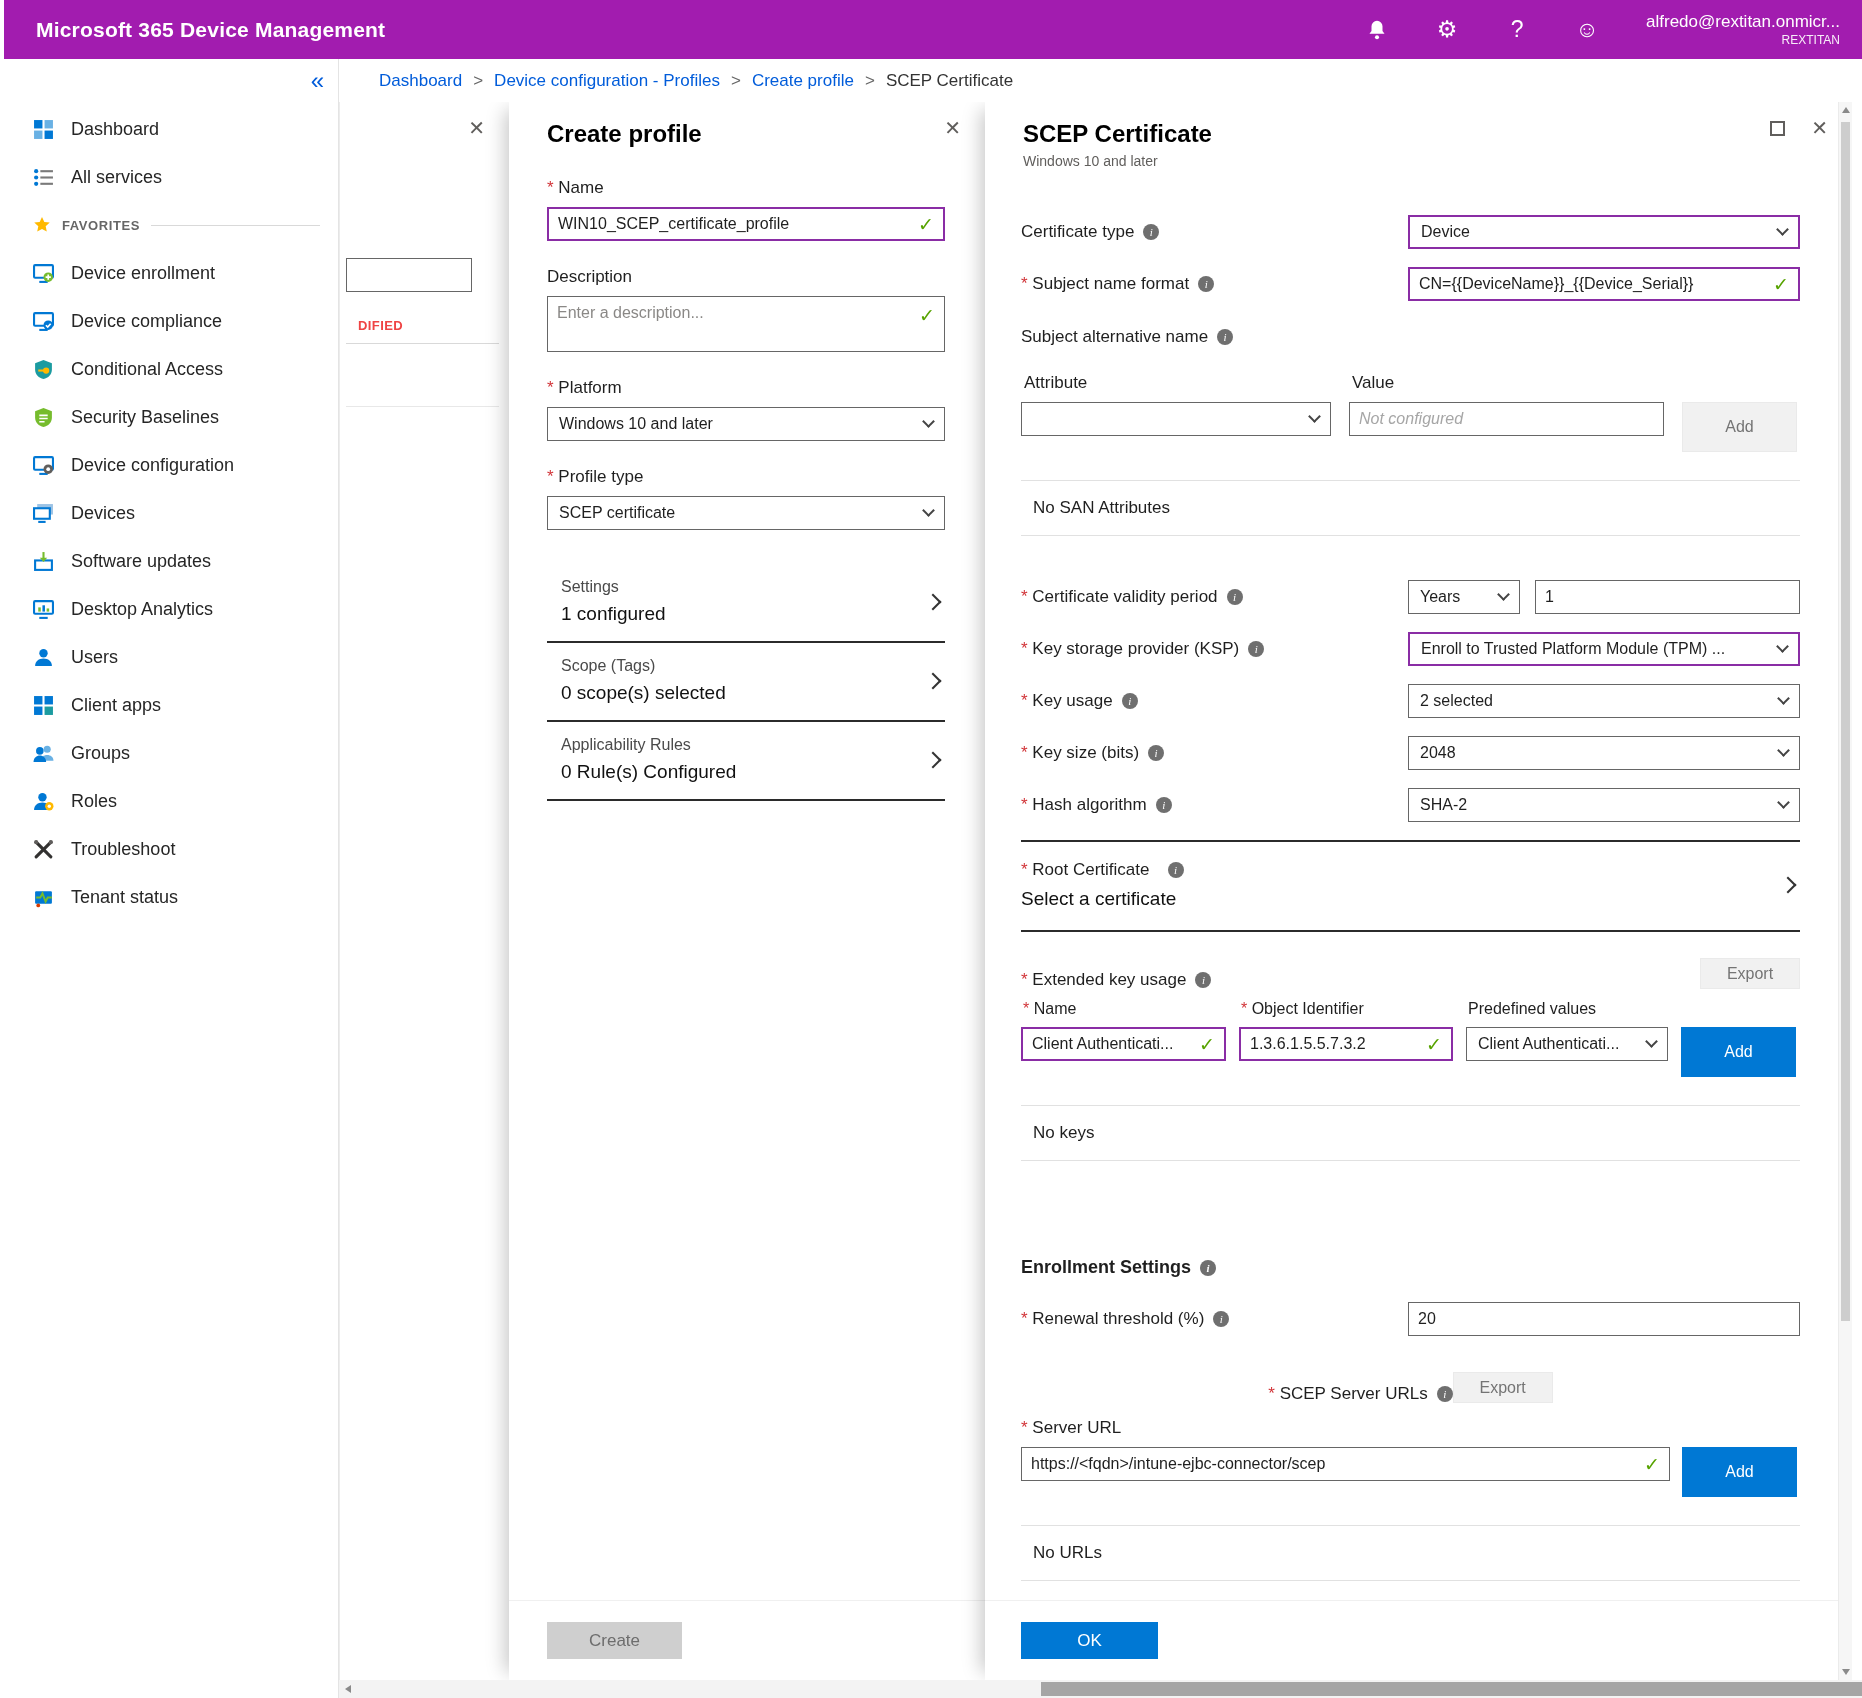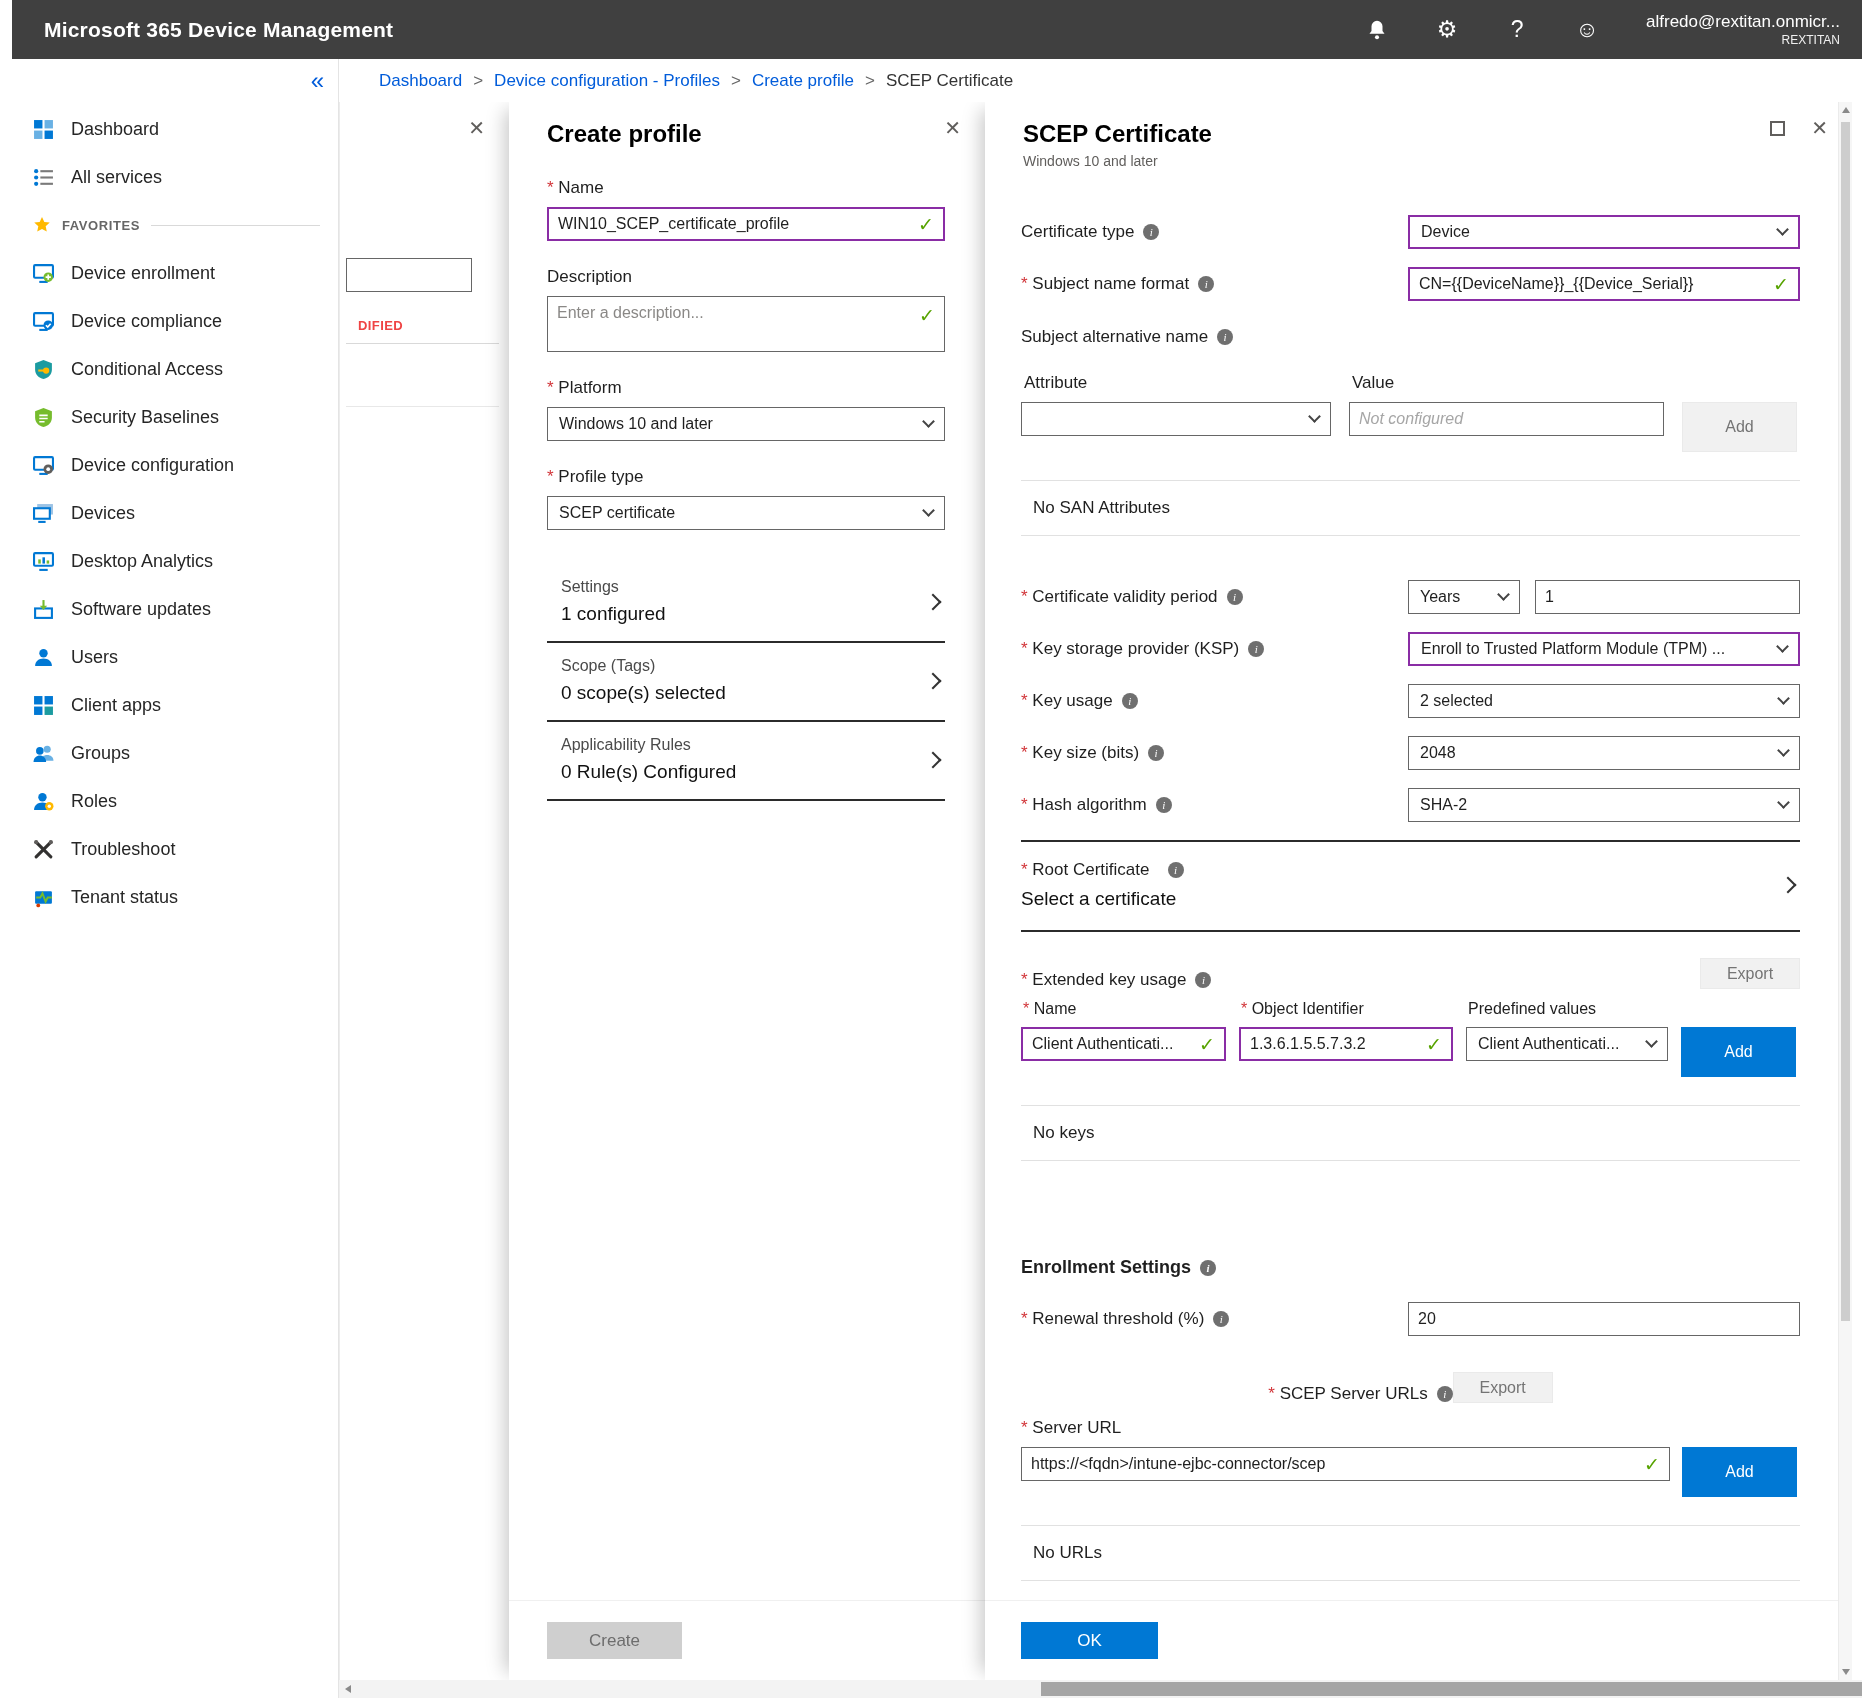--- a/index.html
+++ b/index.html
@@ -1,21 +1,21 @@
 <!DOCTYPE html>
 <html><head>
 <meta charset="utf-8">
 <style>
   *{margin:0;padding:0;box-sizing:border-box}
   html,body{background:#fff}
   body{font-family:"Liberation Sans","DejaVu Sans",sans-serif;color:#1f1f1f}
   .screen{position:relative;width:1862px;height:1698px;background:#fff;overflow:hidden}
 
   
-  .topbar{position:absolute;top:0;left:12px;right:0;height:59px;background:#404040;color:#fff;
+  .topbar{position:absolute;top:0;left:4px;right:0;height:59px;background:#a21caf;color:#fff;
     display:flex;align-items:center;justify-content:space-between;padding:0 22px 0 32px;z-index:60}
   .topbar-title{font-size:21px;font-weight:bold;letter-spacing:.2px;cursor:pointer}
   .topbar-right{display:flex;align-items:center;gap:40px}
   .tb-icon{width:30px;height:30px;display:flex;align-items:center;justify-content:center;
     font-size:23px;color:#fff;cursor:pointer}
   .user{text-align:right;line-height:1.3;cursor:pointer;margin-left:4px}
   .user-email{font-size:17px}
   .user-tenant{font-size:12px;opacity:.92}
 
   
@@ -260,35 +260,35 @@
       <li class="nav-item">
         <svg class="nicon" viewBox="0 0 20 20">
             <rect x="4" y="1" width="15" height="10" fill="#9cc3e5"></rect>
             <rect x="1" y="5" width="15" height="10" fill="#fff" stroke="#0078d4" stroke-width="2"></rect>
             <rect x="5" y="17" width="7" height="2" fill="#0078d4"></rect>
           </svg>
         <span>Devices</span>
       </li>
       <li class="nav-item">
         <svg class="nicon" viewBox="0 0 20 20">
+            <rect x="2" y="9" width="16" height="9" fill="none" stroke="#0078d4" stroke-width="2"></rect>
+            <path d="M10 1v8" stroke="#76bc2d" stroke-width="2"></path>
+            <path d="M6.5 6.5L10 10.5l3.5-4z" fill="#76bc2d"></path>
+          </svg>
+        <span>Software updates</span>
+      </li>
+      <li class="nav-item">
+        <svg class="nicon" viewBox="0 0 20 20">
             <rect x="1" y="2" width="18" height="12" rx="1" fill="none" stroke="#0078d4" stroke-width="2"></rect>
             <rect x="6" y="17" width="8" height="2" fill="#0078d4"></rect>
             <rect x="5" y="8" width="2.4" height="4" fill="#76bc2d"></rect>
             <rect x="9" y="6" width="2.4" height="6" fill="#0078d4"></rect>
             <rect x="13" y="9" width="2.4" height="3" fill="#76bc2d"></rect>
           </svg>
         <span>Desktop Analytics</span>
-      </li>
-      <li class="nav-item">
-        <svg class="nicon" viewBox="0 0 20 20">
-            <rect x="2" y="9" width="16" height="9" fill="none" stroke="#0078d4" stroke-width="2"></rect>
-            <path d="M10 1v8" stroke="#76bc2d" stroke-width="2"></path>
-            <path d="M6.5 6.5L10 10.5l3.5-4z" fill="#76bc2d"></path>
-          </svg>
-        <span>Software updates</span>
       </li>
       <li class="nav-item">
         <svg class="nicon" viewBox="0 0 20 20">
             <circle cx="10" cy="6" r="4" fill="#0078d4"></circle>
             <path d="M2 18c0-4.4 3.6-7 8-7s8 2.6 8 7z" fill="#0078d4"></path>
           </svg>
         <span>Users</span>
       </li>
       <li class="nav-item">
         <svg class="nicon" viewBox="0 0 20 20">

